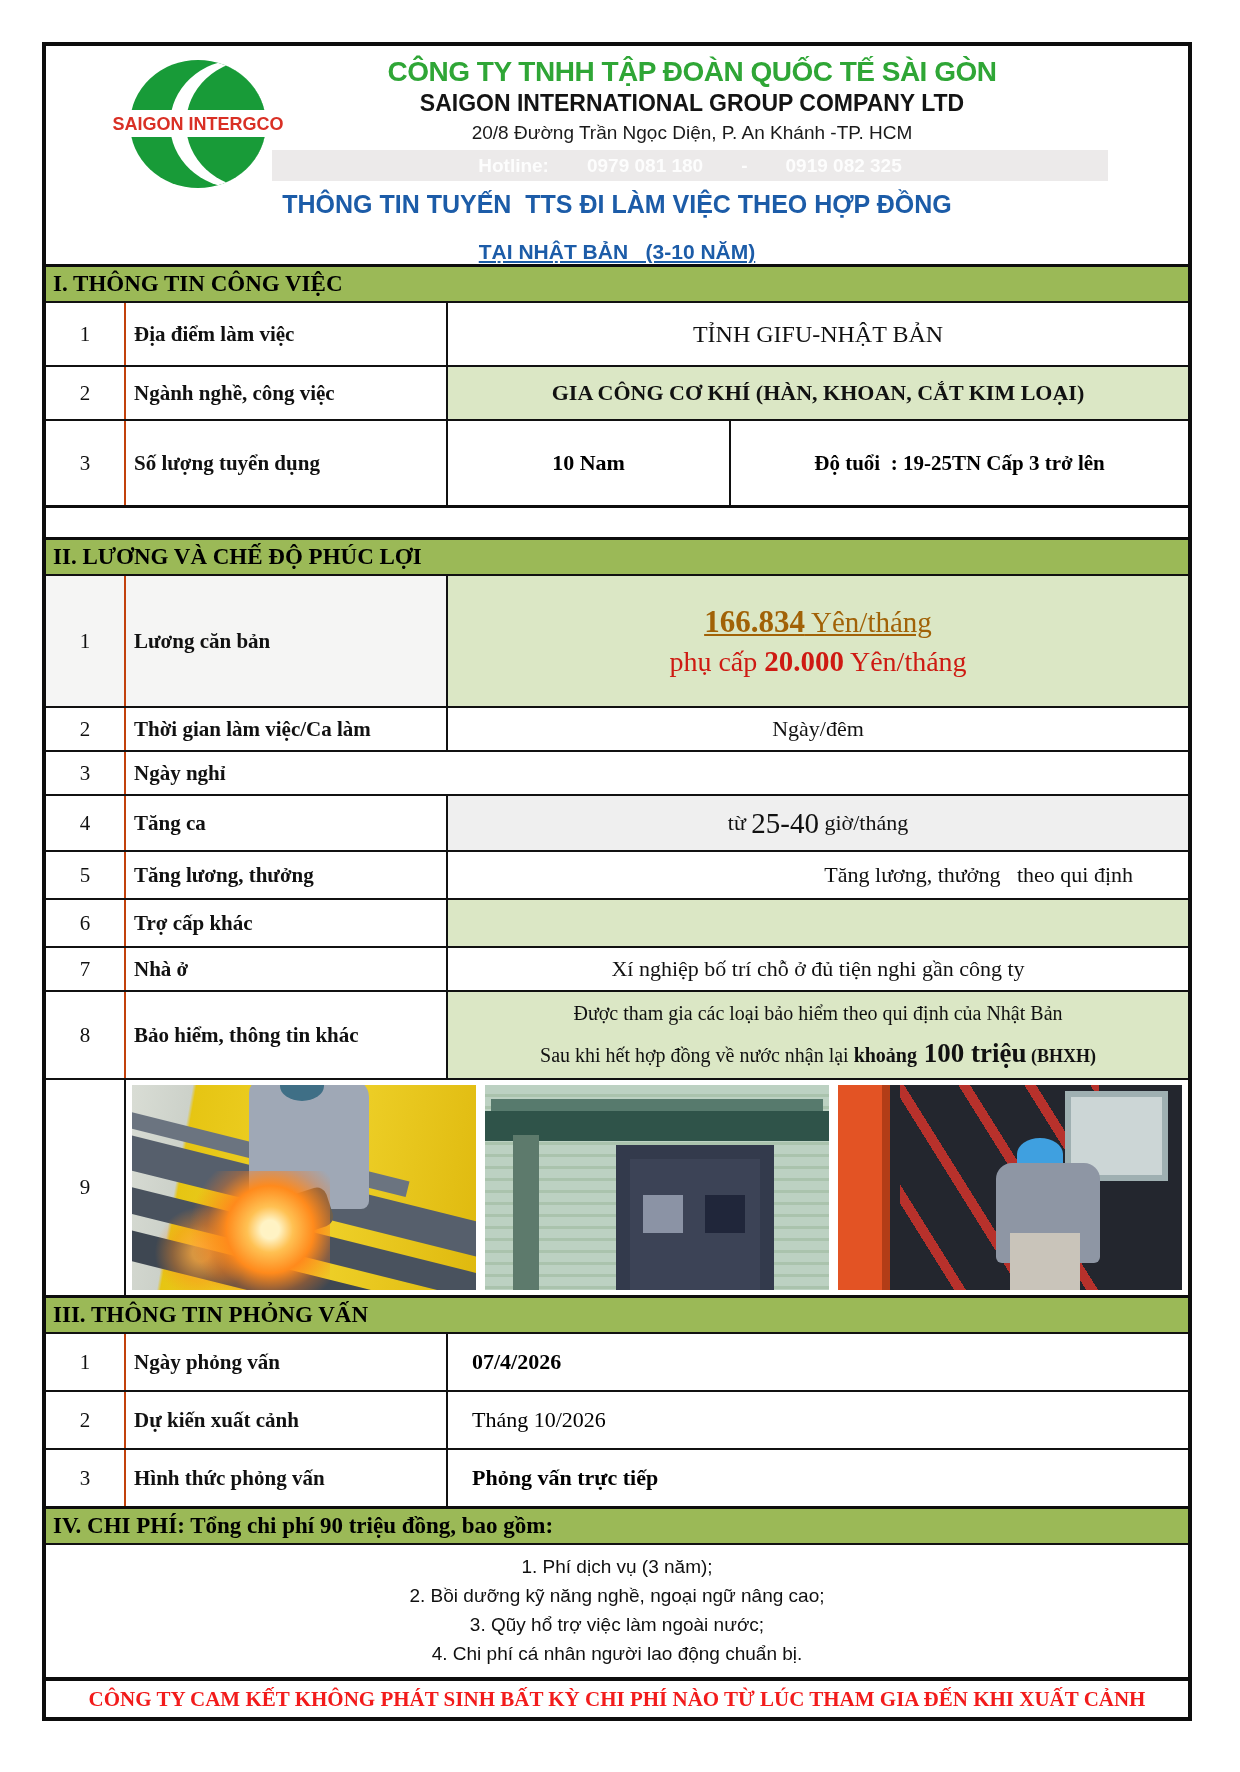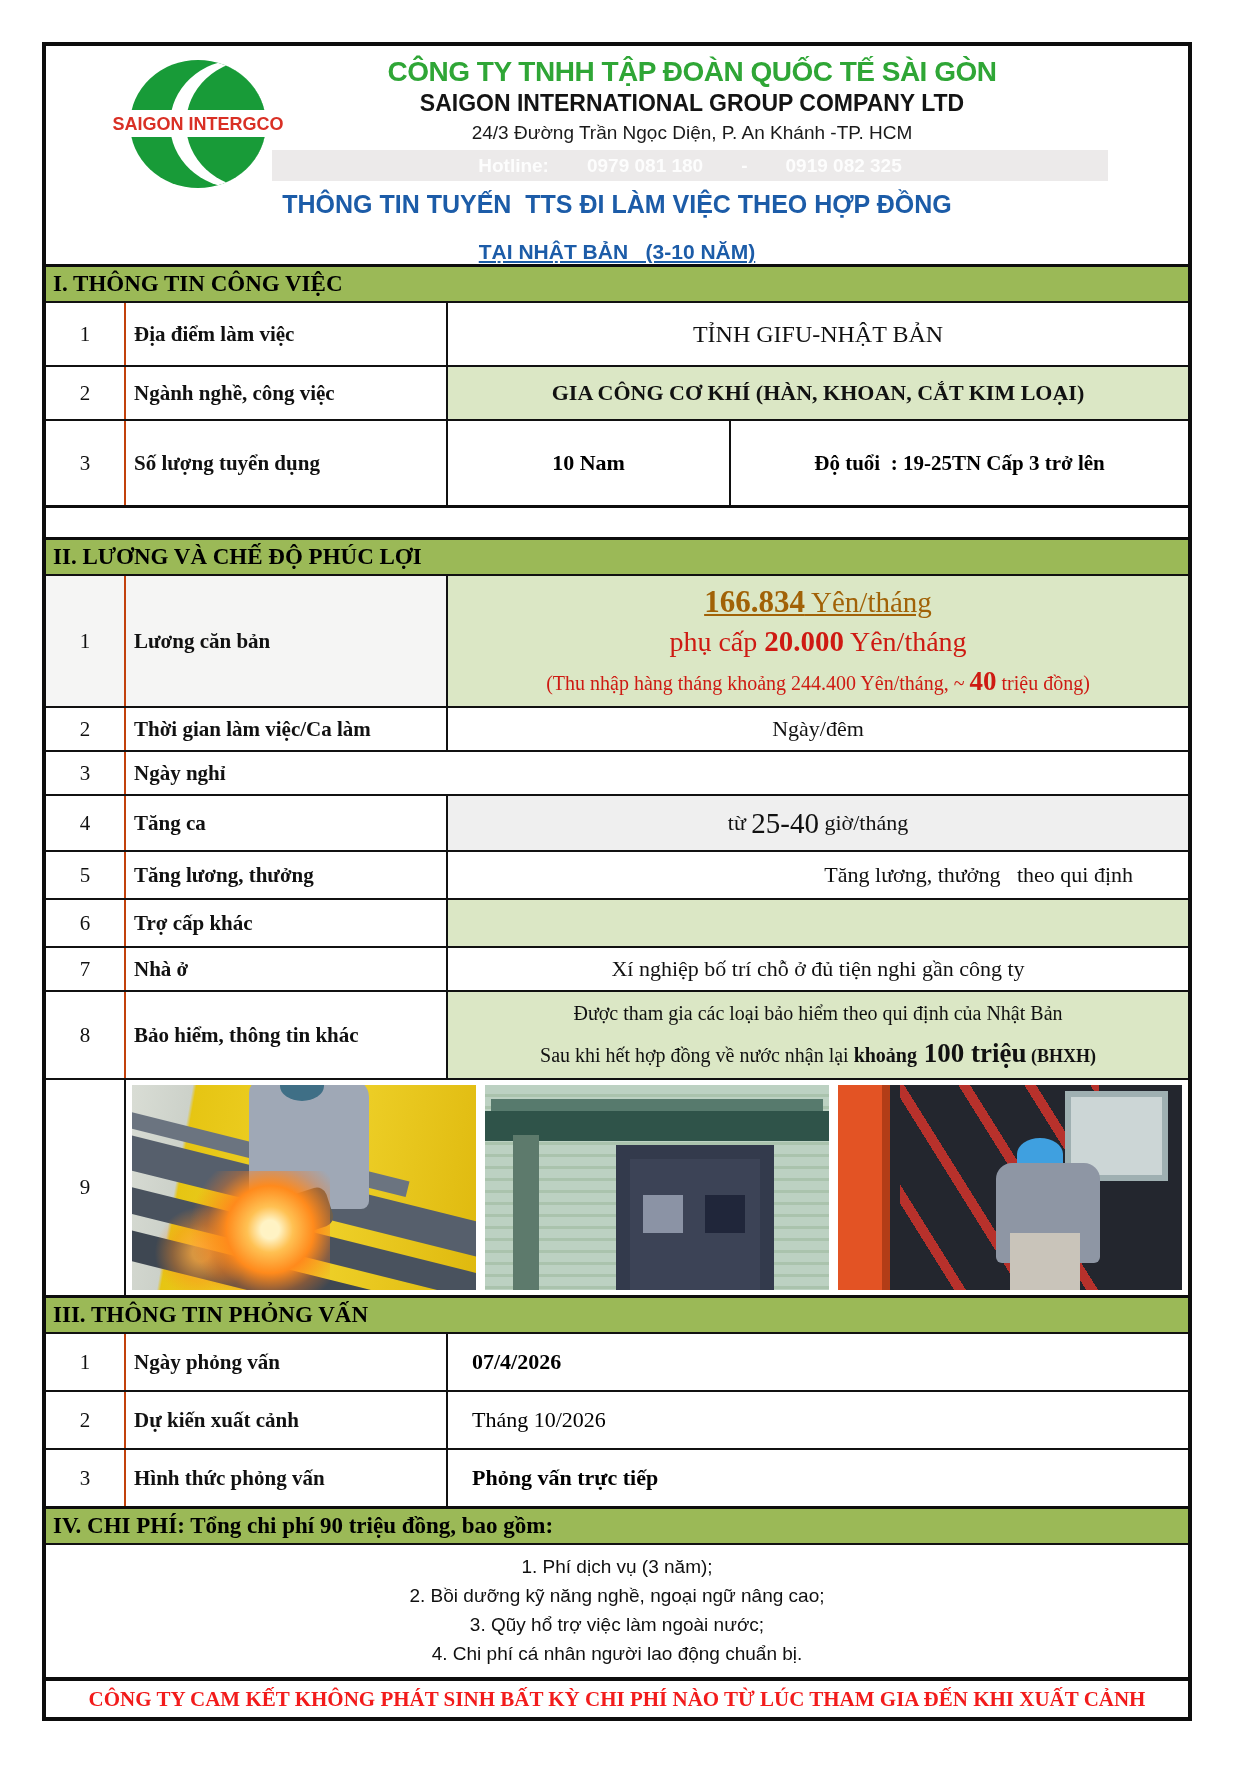--- a/index.html
+++ b/index.html
@@ -133,21 +133,21 @@
         <ellipse cx="100" cy="66" rx="68" ry="64" fill="#189b38"></ellipse>
         <g clip-path="url(#lg)">
           <ellipse cx="140" cy="66" rx="68" ry="64" fill="#ffffff"></ellipse>
           <ellipse cx="156" cy="66" rx="68" ry="64" fill="#189b38"></ellipse>
         </g>
         <rect x="0" y="52" width="200" height="27" fill="#ffffff"></rect>
         <text x="100" y="72" text-anchor="middle" font-family="Liberation Sans, sans-serif" font-size="18" font-weight="bold" fill="#d93025">SAIGON INTERGCO</text>
       </svg>
       <div class="hdr-company-vi">CÔNG TY TNHH TẬP ĐOÀN QUỐC TẾ SÀI GÒN</div>
       <div class="hdr-company-en">SAIGON INTERNATIONAL GROUP COMPANY LTD</div>
-      <div class="hdr-addr">24/3 Đường Trần Ngọc Diện, P. An Khánh -TP. HCM</div>
+      <div class="hdr-addr">20/8 Đường Trần Ngọc Diện, P. An Khánh -TP. HCM</div>
       <div class="hotline-bar">
         <span>Hotline:</span>
         <span>0979 081 180</span>
         <span>-</span>
         <span>0919 082 325</span>
       </div>
       <div class="hdr-title1">THÔNG TIN TUYẾN  TTS ĐI LÀM VIỆC THEO HỢP ĐỒNG</div>
       <div class="hdr-title2">TẠI NHẬT BẢN   (3-10 NĂM)</div>
     </div>
 
@@ -178,21 +178,20 @@
     <div class="gaprow"></div>
 
     <div class="band">II. LƯƠNG VÀ CHẾ ĐỘ PHÚC LỢI</div>
 
     <div class="trow h132">
       <div class="c-no bg-faint">1</div>
       <div class="c-label bg-faint">Lương căn bản</div>
       <div class="c-value col bg-green">
         <div class="sal-line1"><span class="b">166.834</span><span> Yên/tháng</span></div>
         <div class="sal-line2"><span>phụ cấp </span><span class="b">20.000</span><span> Yên/tháng</span></div>
-        <div class="sal-line3"><span>(Thu nhập hàng tháng khoảng 244.400 Yên/tháng, ~ </span><span class="b">40</span><span> triệu đồng)</span></div>
       </div>
     </div>
 
     <div class="trow h44">
       <div class="c-no">2</div>
       <div class="c-label">Thời gian làm việc/Ca làm</div>
       <div class="c-value">Ngày/đêm</div>
     </div>
 
     <div class="trow h44">

